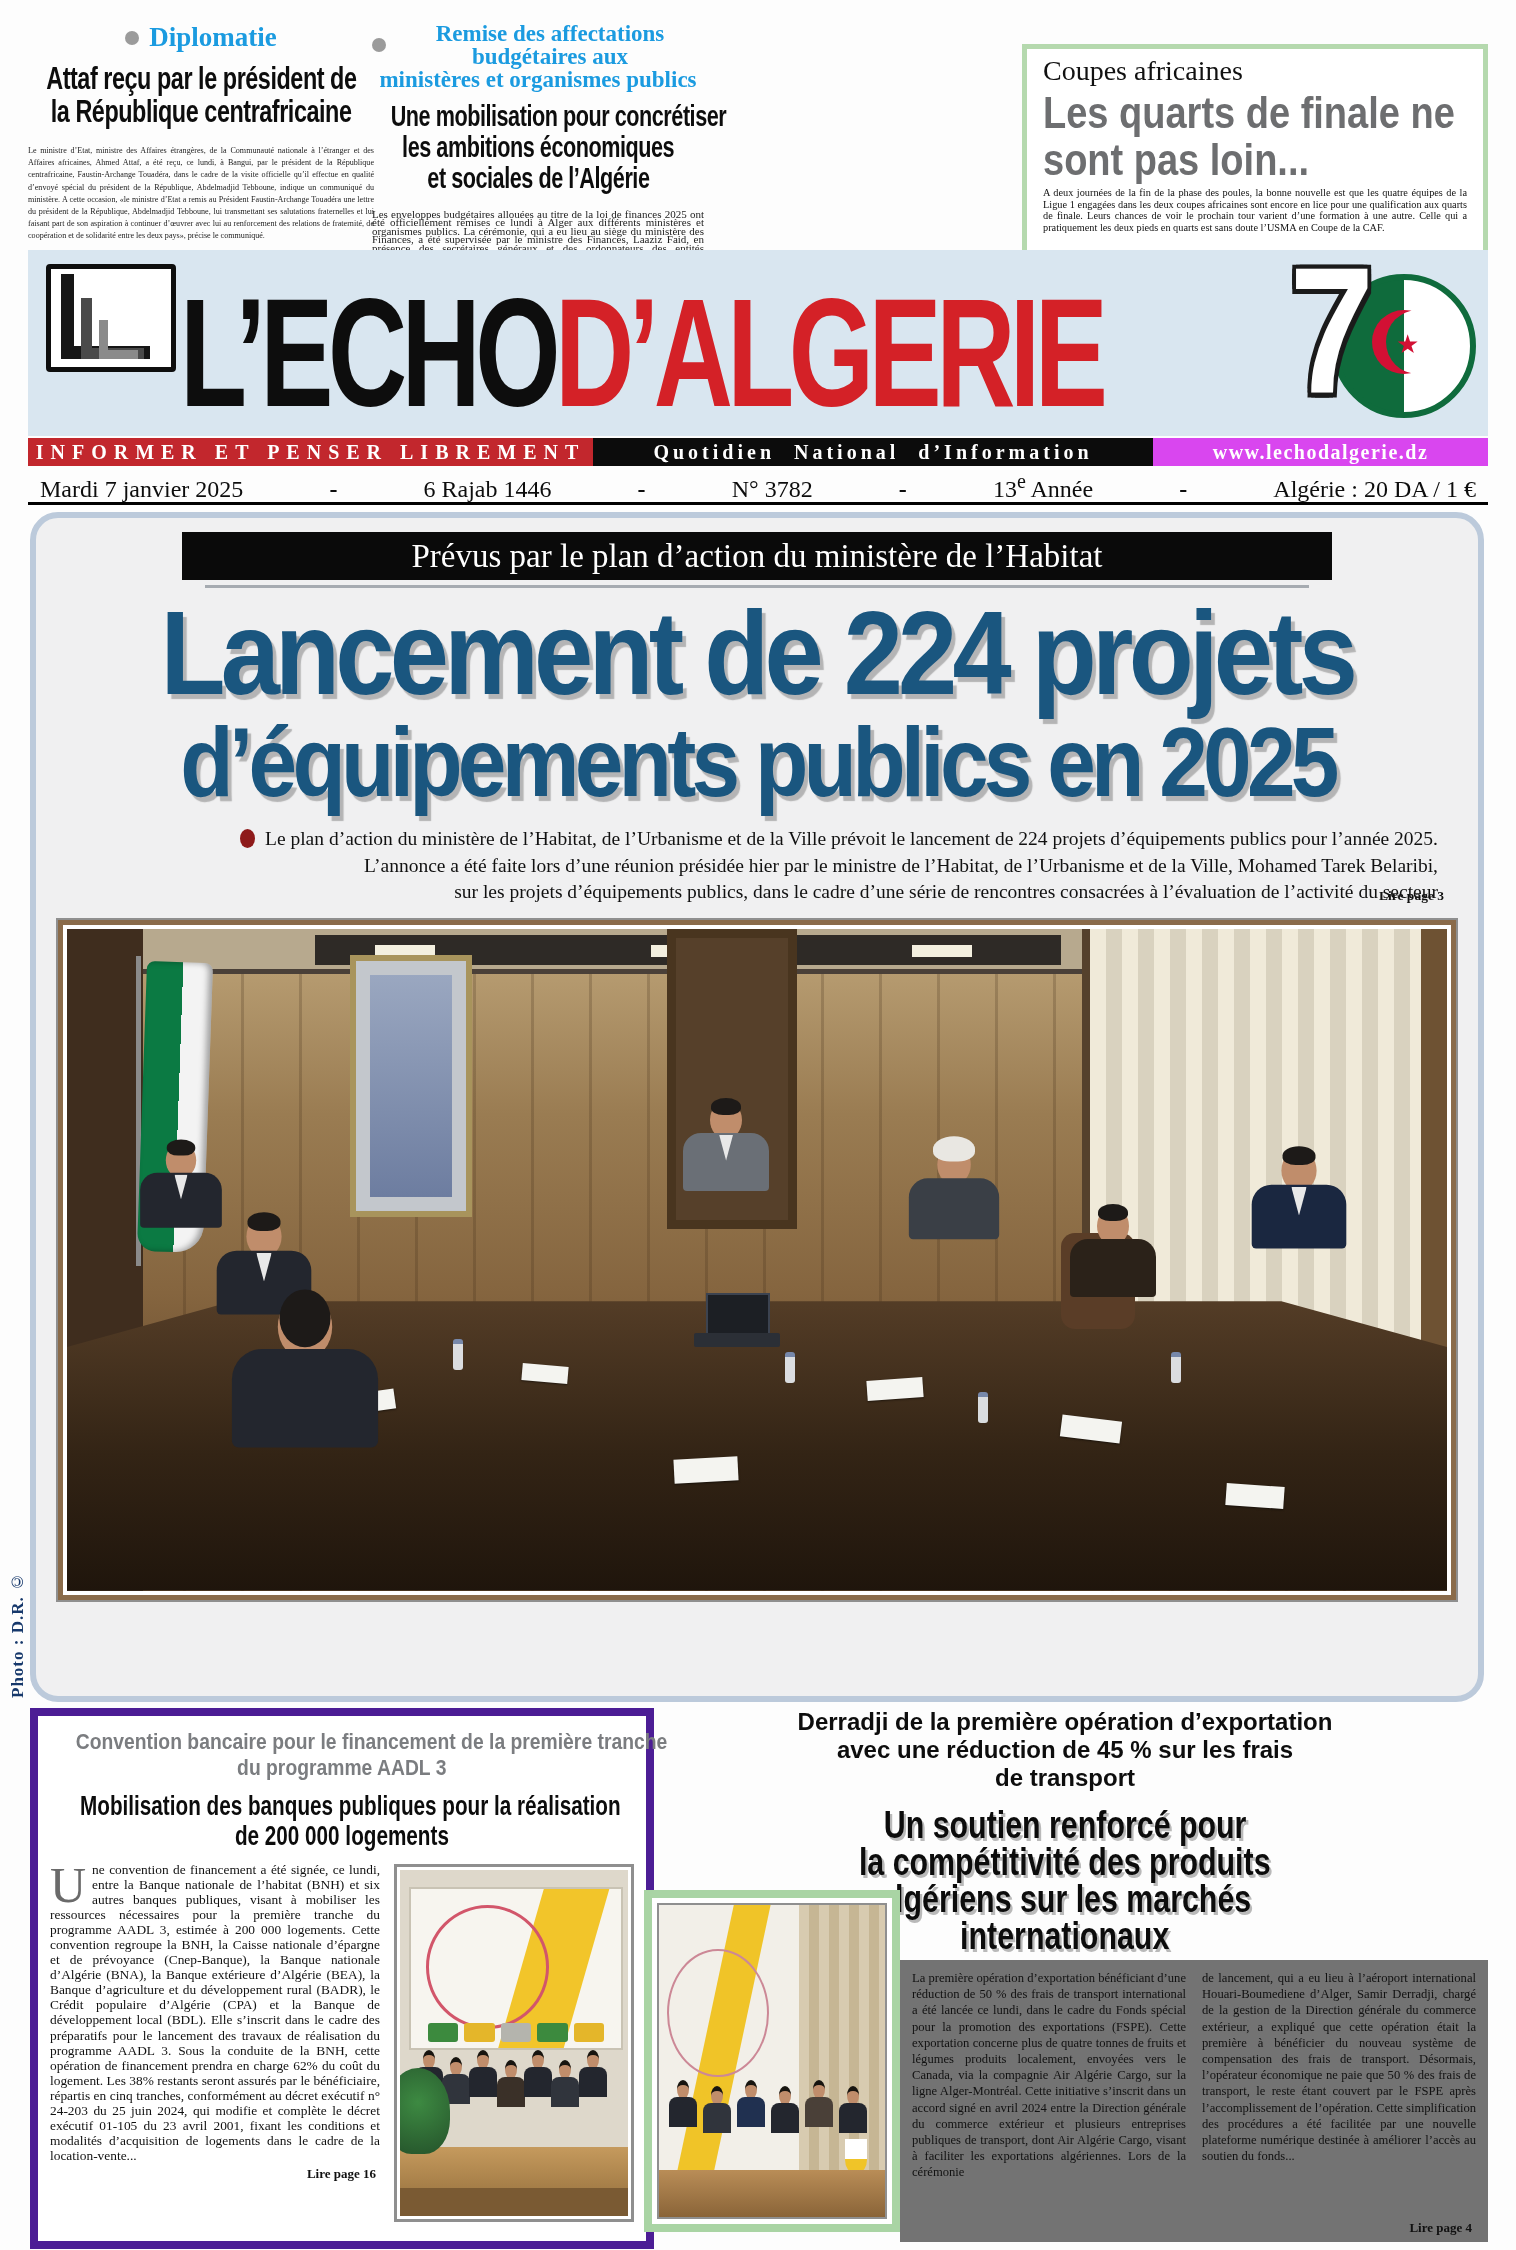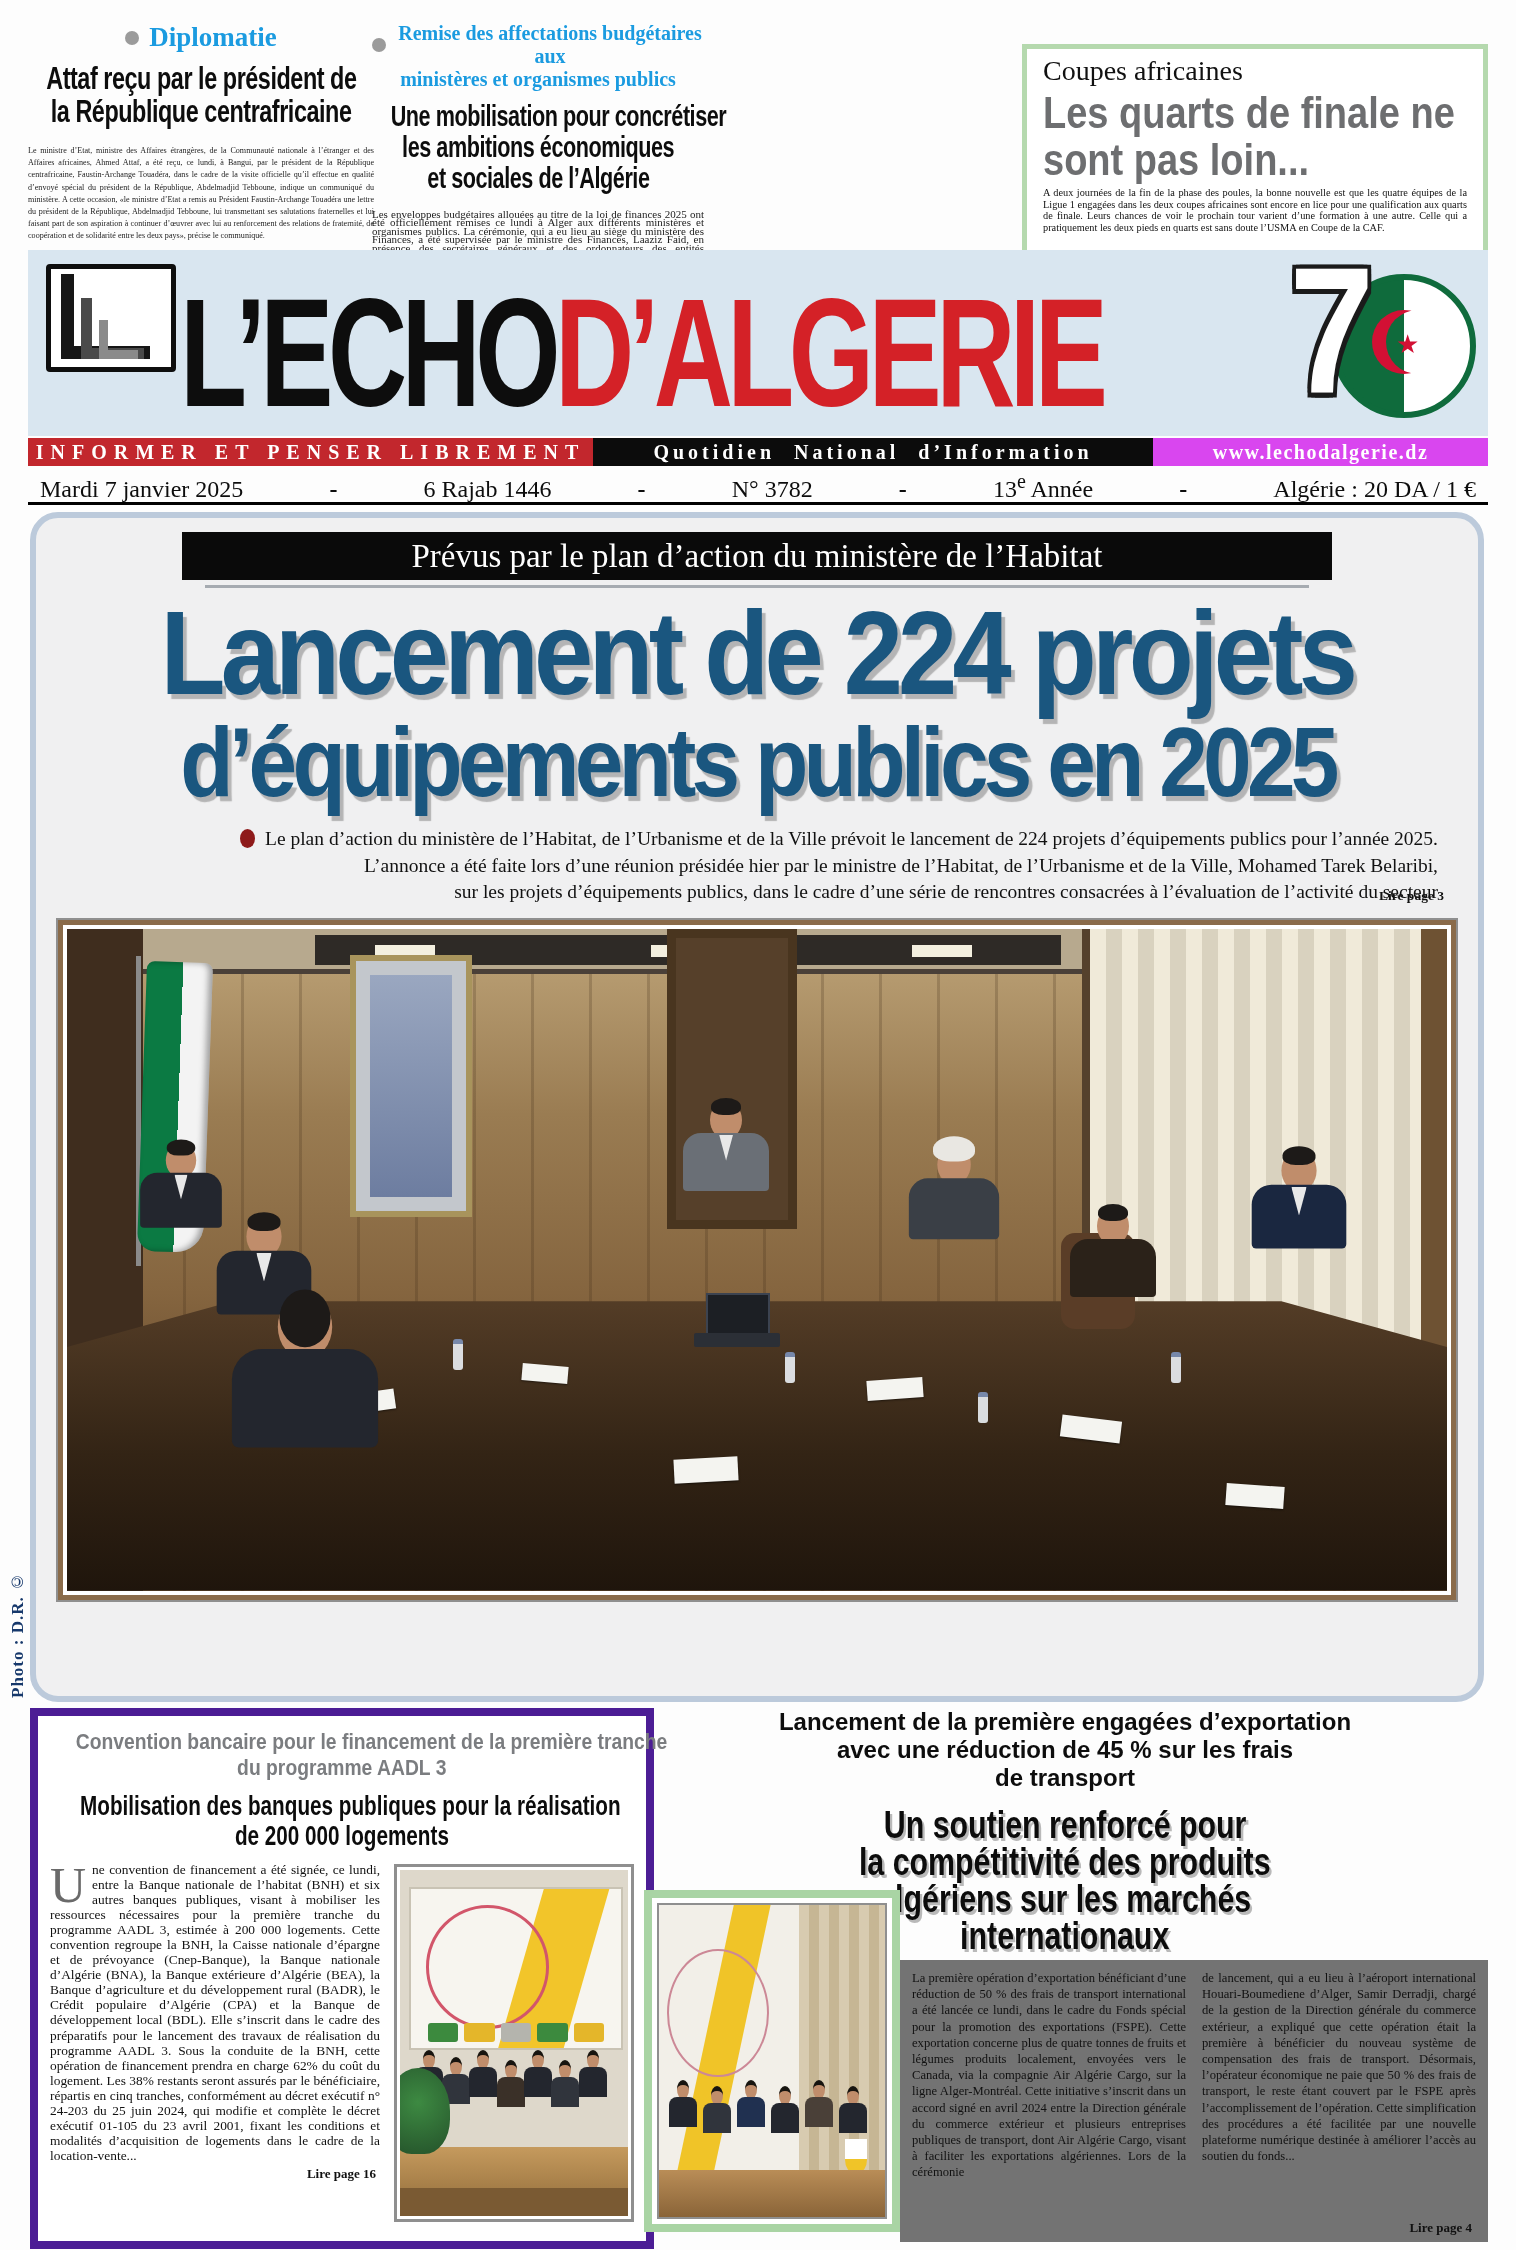--- a/index.html
+++ b/index.html
@@ -8,21 +8,21 @@
   .abs{position:absolute;}
   .cond{display:inline-block;transform:scale(0.9,1.2);transform-origin:center top;white-space:nowrap;}
   .readmore{font-family:"Liberation Serif",serif;font-weight:bold;font-size:14px;text-align:right;}
 
   
   .a1{left:28px;top:22px;width:346px;}
   .a2{left:372px;top:22px;width:332px;text-align:center;}
   .kickrow{display:flex;justify-content:center;align-items:center;gap:10px;}
   .bullet{width:14px;height:14px;border-radius:50%;background:#9b9b9b;display:inline-block;flex:0 0 auto;}
   .kicktxt{font-weight:bold;font-size:27px;color:#1b9be0;font-family:"Liberation Serif",serif;}
-  .k2txt{font-weight:bold;font-size:20px;line-height:23px;color:#1b9be0;}
+  .k2txt{font-weight:bold;font-size:23px;line-height:23px;color:#1b9be0;}
   .hl-black{text-align:center;margin-top:6px;}
   .hl-black .cond{font-family:"Liberation Sans",sans-serif;font-weight:bold;font-size:26px;line-height:33px;color:#0d0d0d;letter-spacing:-0.5px;}
   .a2 .hl-black .cond{font-size:24px;line-height:31px;}
   .tinytxt{font-size:8.1px;line-height:12.2px;text-align:justify;margin-top:9px;color:#222;}
   .a2 .tinytxt{font-size:11px;line-height:8.5px;margin-top:12px;}
   .a1 .readmore{margin-top:5px;padding-right:12px;}
   .a2 .readmore{margin-top:6px;padding-right:6px;}
 
   .a3wrap{left:1022px;top:44px;width:466px;}
   .a3box{border:5px solid #b5d9ae;background:#fff;padding:6px 16px 10px;}
@@ -407,21 +407,21 @@
       </div>
       <div class="bltext">
         <span class="dropcap">U</span><span>ne convention de financement a été signée, ce lundi, entre la Banque nationale de l’habitat (BNH) et six autres banques publiques, visant à mobiliser les ressources nécessaires pour la première tranche du programme AADL 3, estimée à 200 000 logements. Cette convention regroupe la BNH, la Caisse nationale d’épargne et de prévoyance (Cnep-Banque), la Banque nationale d’Algérie (BNA), la Banque extérieure d’Algérie (BEA), la Banque d’agriculture et du développement rural (BADR), le Crédit populaire d’Algérie (CPA) et la Banque de développement local (BDL). Elle s’inscrit dans le cadre des préparatifs pour le lancement des travaux de réalisation du programme AADL 3. Sous la conduite de la BNH, cette opération de financement prendra en charge 62% du coût du logement. Les 38% restants seront assurés par le bénéficiaire, répartis en cinq tranches, conformément au décret exécutif n° 24-203 du 25 juin 2024, qui modifie et complète le décret exécutif 01-105 du 23 avril 2001, fixant les conditions et modalités d’acquisition de logements dans le cadre de la location-vente...</span>
         <div class="blmore">Lire page 16</div>
       </div>
     </div>
   </section>
 
   <section class="abs br">
     <div class="brkick">
-      <div>Lancement de la première engagées d’exportation</div>
+      <div>Derradji de la première opération d’exportation</div>
       <div>avec une réduction de 45 % sur les frais</div>
       <div>de transport</div>
     </div>
     <div class="brhl">
       <span class="cond">Un soutien renforcé pour</span><br>
       <span class="cond">la compétitivité des produits</span><br>
       <span class="cond">algériens sur les marchés</span><br>
       <span class="cond">internationaux</span>
     </div>
     <div class="brphotobox">

